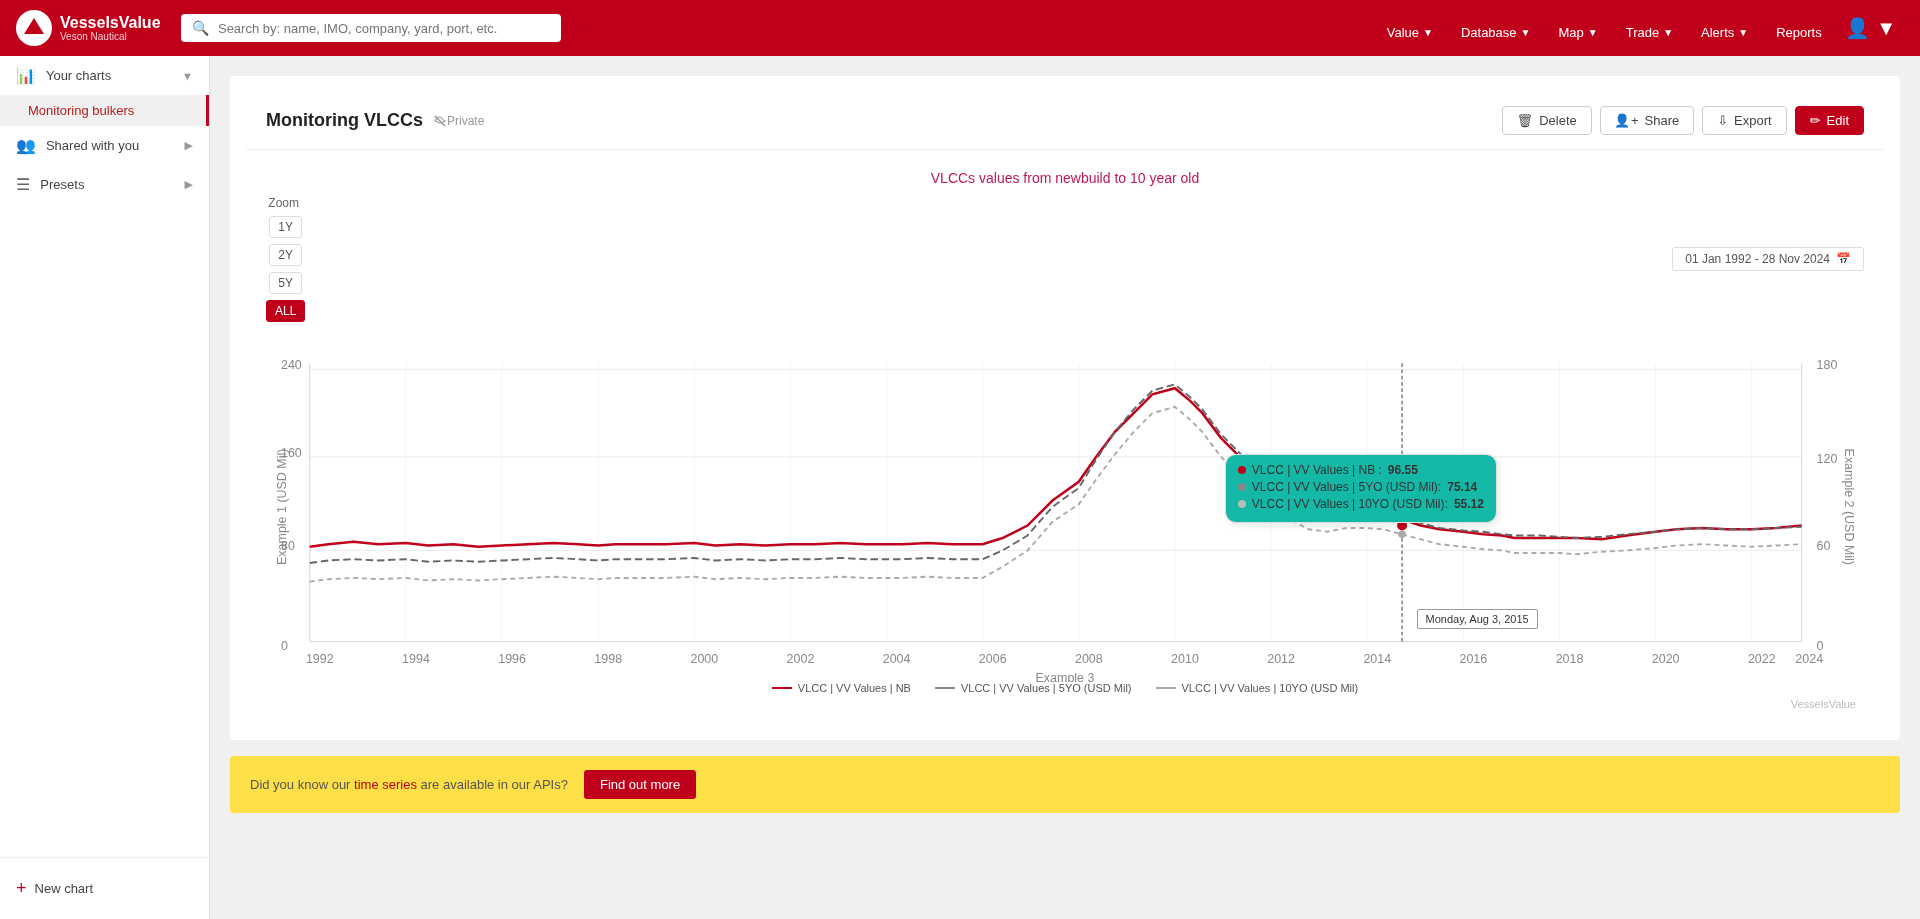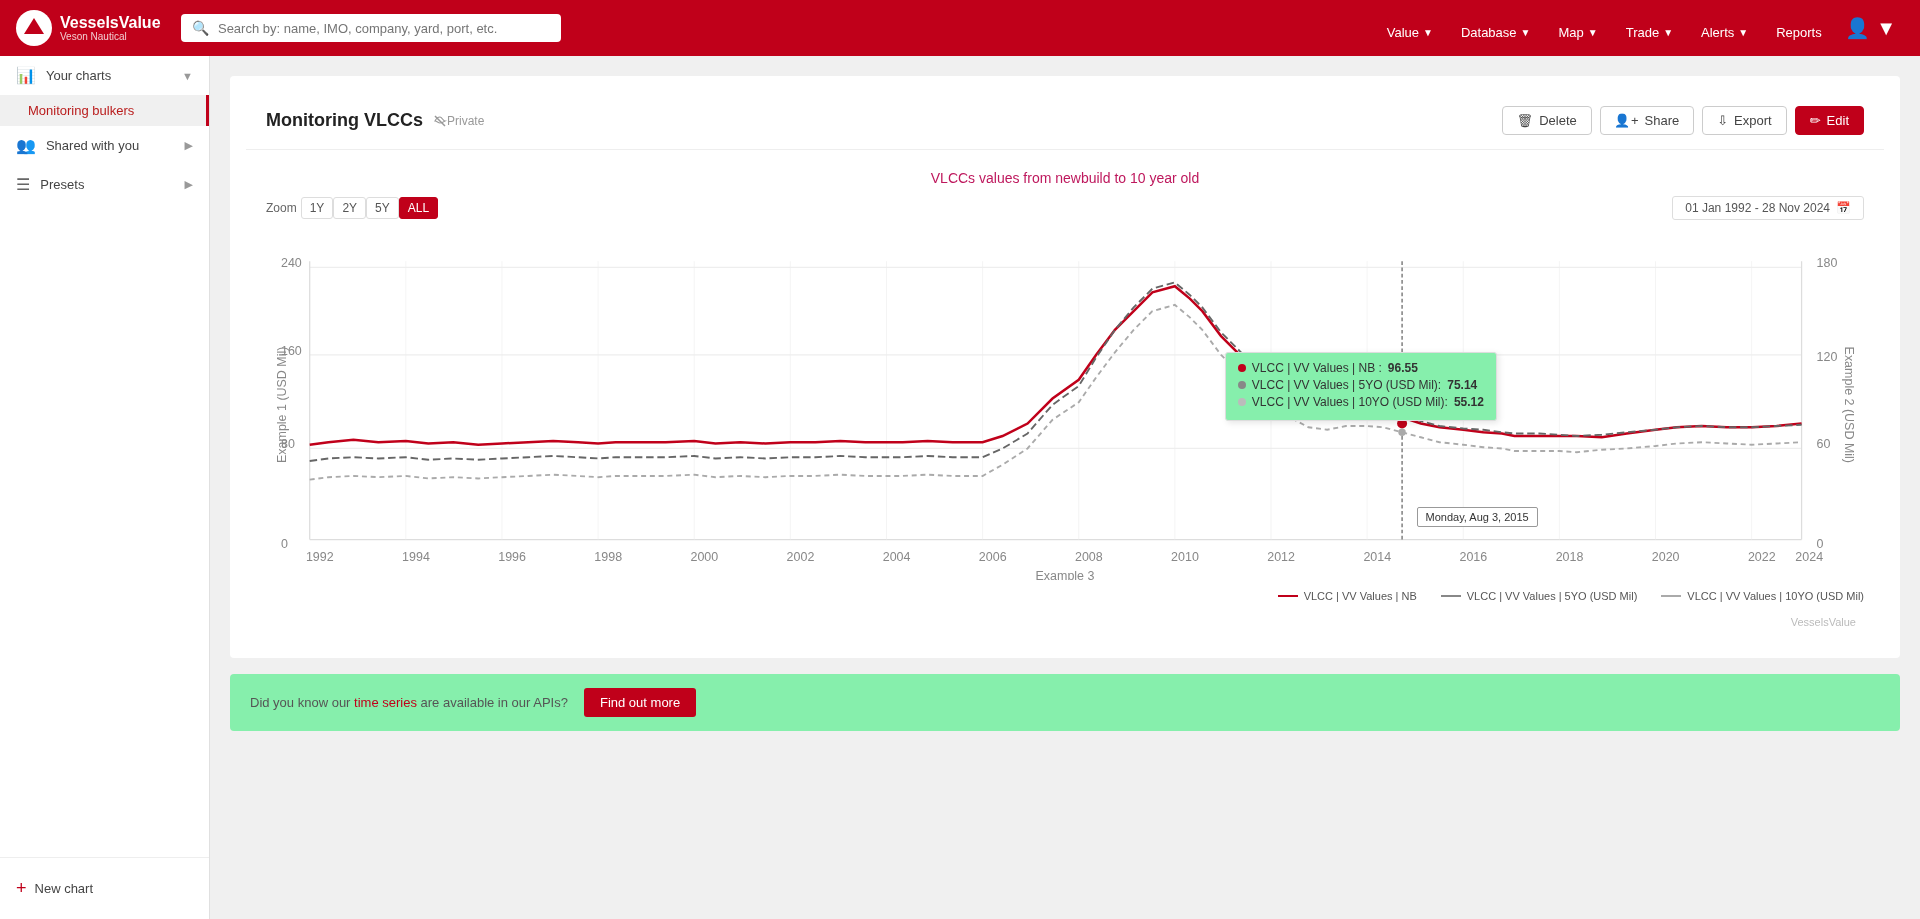--- a/index.html
+++ b/index.html
@@ -229,20 +229,22 @@
     }
     .chart-controls {
       display: flex;
       align-items: center;
       justify-content: space-between;
       margin-bottom: 10px;
     }
     .zoom-btns {
       display: flex;
       align-items: center;
+      gap: 6px;
+      flex-direction: column;
     }
     .zoom-label {
       font-size: 12px;
       color: #666;
       margin-right: 4px;
     }
     .zoom-btn {
       padding: 3px 8px;
       border: 1px solid #ddd;
       border-radius: 3px;
@@ -276,23 +278,23 @@
       width: 100%;
     }
     svg.chart-svg {
       width: 100%;
       display: block;
     }
 
     
     .chart-tooltip {
       position: absolute;
-      background: #86efac;
+      background: #14b8a6;
       border: 1px solid #ddd;
-      border-radius: 3px;
+      border-radius: 11px;
       padding: 8px 12px;
       font-size: 12px;
       box-shadow: 2px 2px 6px rgba(0,0,0,0.1);
       pointer-events: none;
       top: 35%;
       left: 60%;
     }
     .tooltip-row {
       display: flex;
       align-items: center;
@@ -312,23 +314,23 @@
       border-radius: 2px;
       padding: 3px 8px;
       font-size: 11px;
       bottom: 15%;
       left: 72%;
     }
 
     
     .chart-legend {
       display: flex;
-      justify-content: flex-end;
+      justify-content: center;
       gap: 24px;
-      margin: 10px 0;
+      margin: 0 0;
       font-size: 11px;
       color: #555;
     }
     .legend-item {
       display: flex;
       align-items: center;
       gap: 6px;
     }
     .legend-line {
       width: 20px;
@@ -336,21 +338,21 @@
     }
     .chart-watermark {
       text-align: right;
       font-size: 11px;
       color: #bbb;
       padding: 4px 8px;
     }
 
     
     .api-bar {
-      background: #86efac;
+      background: #fde047;
       border-radius: 4px;
       padding: 14px 20px;
       margin-top: 16px;
       display: flex;
       align-items: center;
       gap: 16px;
       font-size: 13px;
       color: #555;
     }
     .api-bar a, .find-out-btn {

